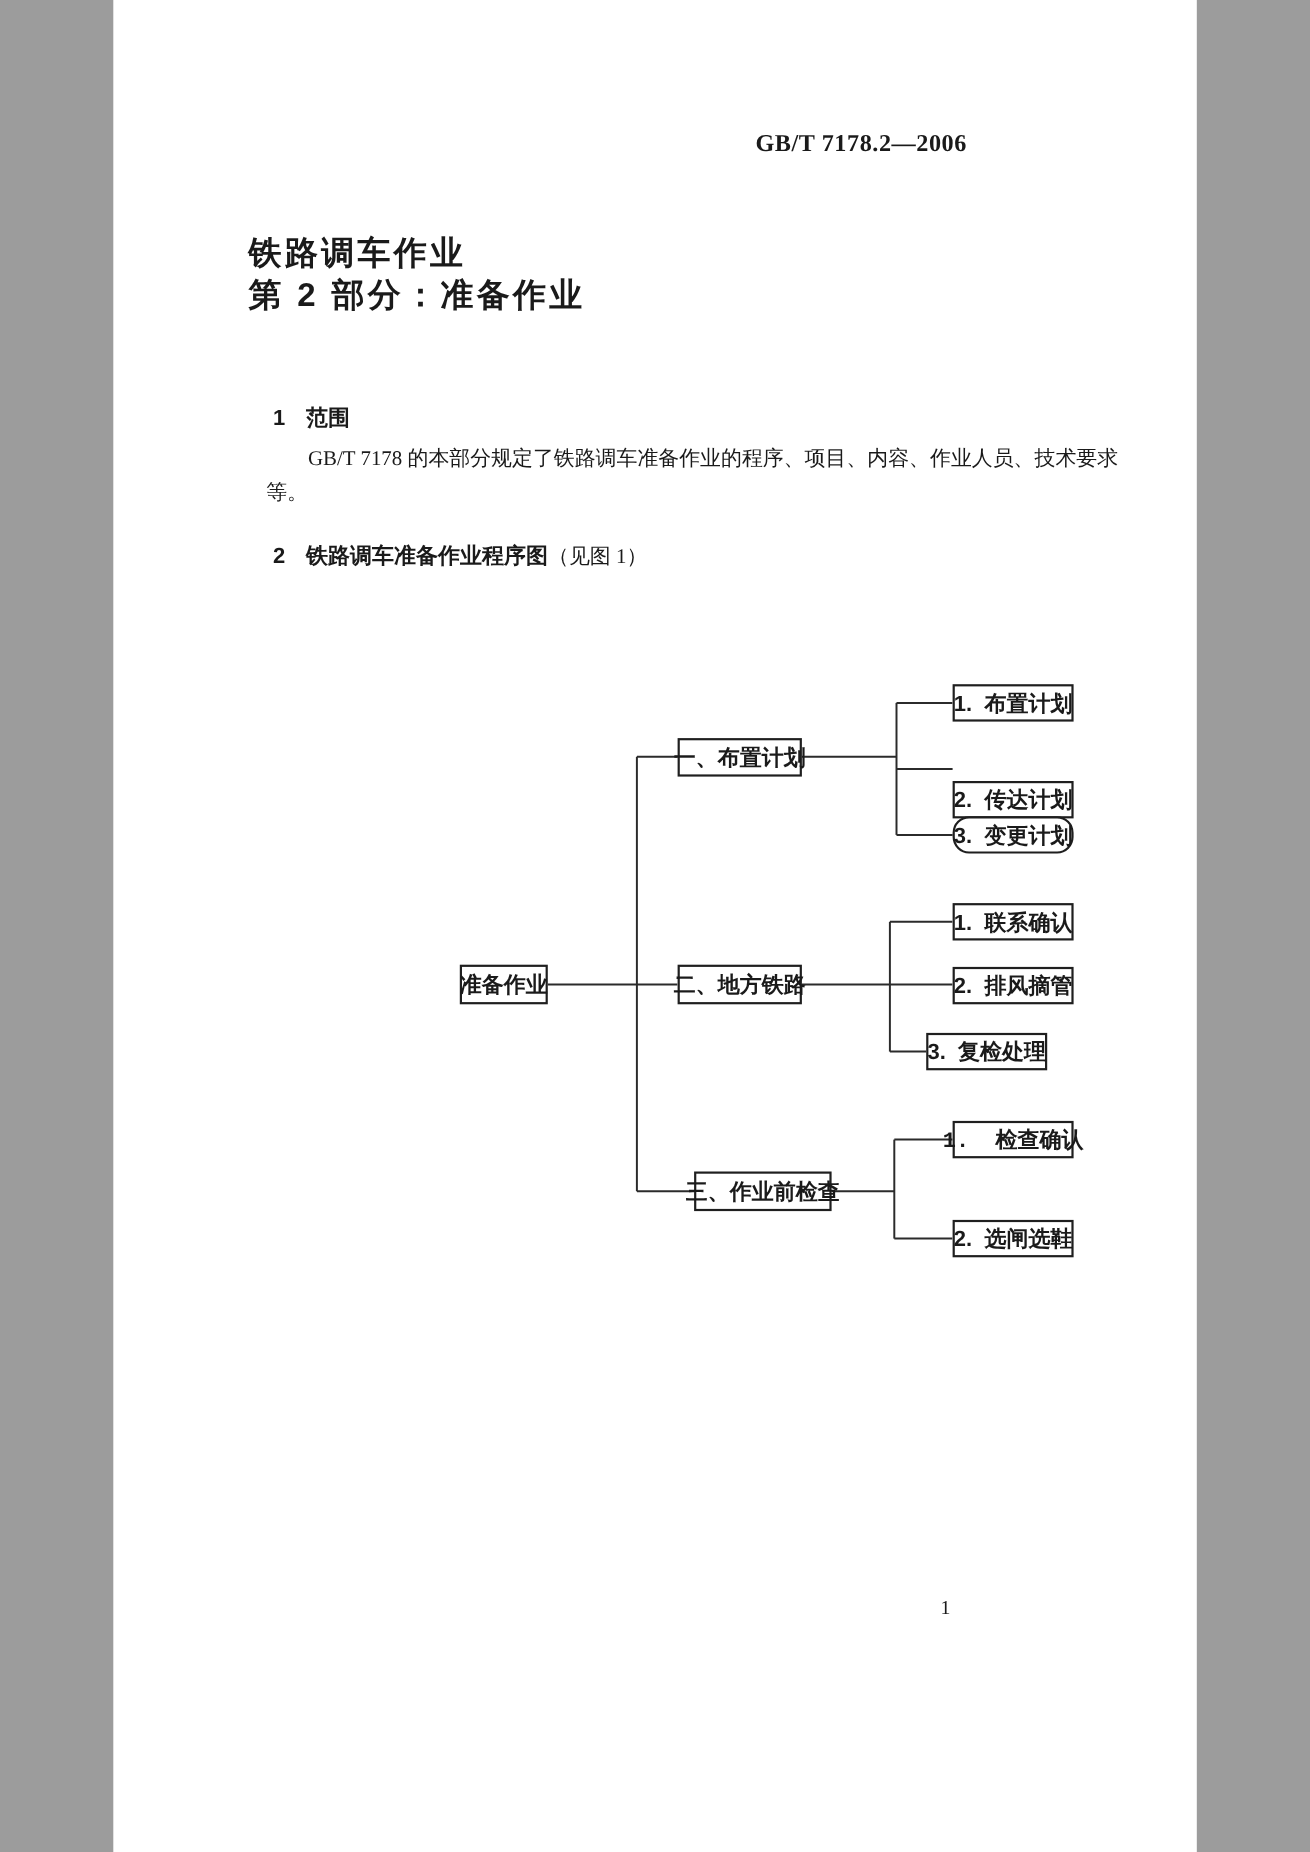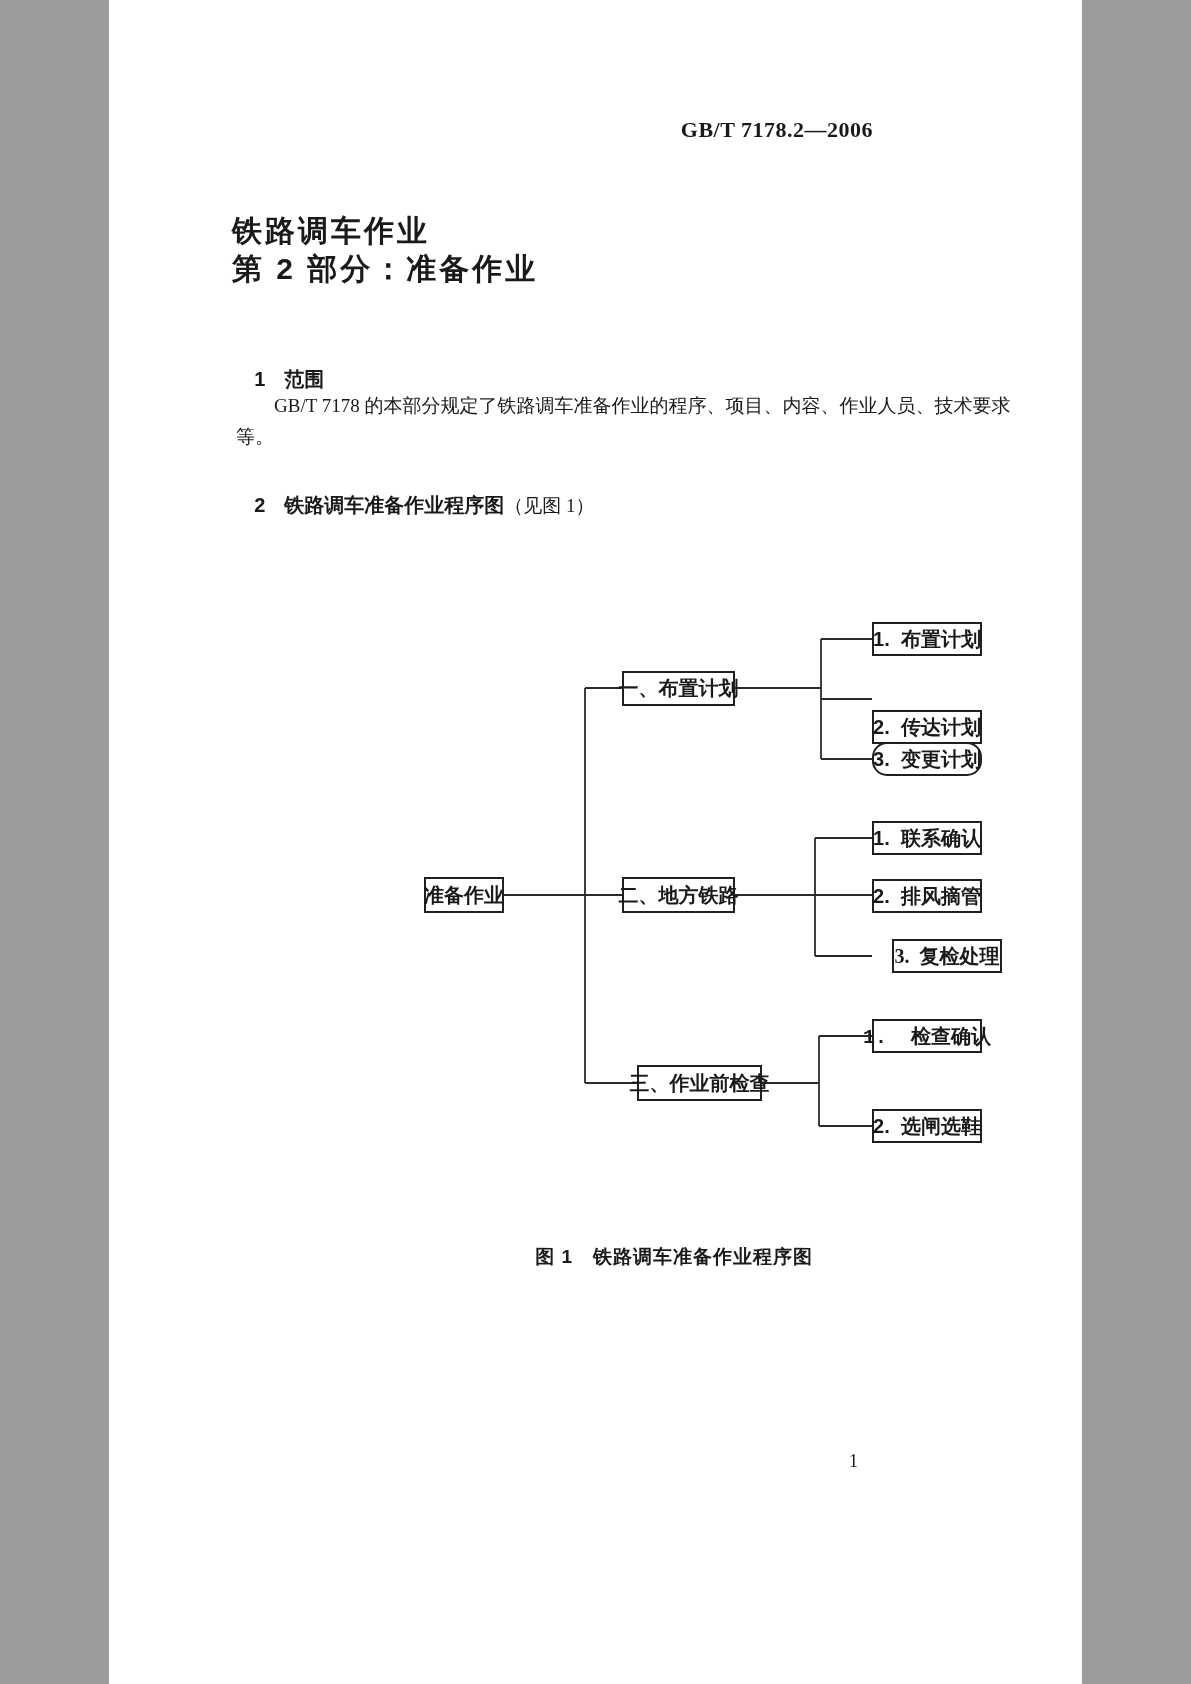--- a/index.html
+++ b/index.html
@@ -4,20 +4,21 @@
 <style>
   html,body{margin:0;padding:0;background:#9c9c9c;}
   .page{
     position:relative;
     width:973px;height:1684px;
     margin:0 auto;
     background:#ffffff;
     overflow:hidden;
     font-family:"Liberation Serif","DejaVu Serif",serif;
     color:#1a1a1a;
+    padding-left:12px;
   }
   .doc-code{
     position:absolute;top:117px;right:209px;
     font-family:"Liberation Serif","DejaVu Serif",serif;
     font-weight:bold;font-size:22px;letter-spacing:0.5px;
   }
   .title-block{
     position:absolute;left:123px;top:212px;width:859px;
     font-family:"Liberation Sans","DejaVu Sans",sans-serif;
     font-weight:bold;font-size:30px;line-height:38px;letter-spacing:3px;
@@ -29,21 +30,21 @@
   }
   .sec-heading .sec-num{display:inline-block;min-width:30px;font-family:"Liberation Sans","DejaVu Sans",sans-serif;}
   .sec-heading .sec-suffix{
     font-family:"Liberation Serif","DejaVu Serif",serif;
     font-weight:normal;font-size:19px;
   }
   .body-text{
     position:absolute;left:123px;top:386px;width:820px;
     font-size:19px;line-height:31px;
   }
-  .body-text p{margin:4px;text-indent:2em;}
+  .body-text p{margin:16px;text-indent:2em;}
   
   .flow-lines{position:absolute;left:0;top:0;width:1191px;height:1684px;pointer-events:none;}
   .fbox{
     position:absolute;
     display:flex;align-items:center;justify-content:center;
     border:2px solid #1f1f1f;background:#fff;
     font-family:"Liberation Sans","DejaVu Sans",sans-serif;
     font-weight:bold;font-size:20px;white-space:pre;
     box-sizing:border-box;
   }
@@ -114,24 +115,21 @@
   <div class="fbox" style="left:513px;top:671px;width:113px;height:35px;">一、布置计划</div>
   <div class="fbox" style="left:513px;top:877px;width:113px;height:36px;">二、地方铁路</div>
   <div class="fbox" style="left:528px;top:1065px;width:125px;height:36px;">三、作业前检查</div>
 
   <div class="fbox" style="left:763px;top:622px;width:110px;height:34px;">1.  布置计划</div>
   <div class="fbox" style="left:763px;top:682px;width:110px;height:34px;margin-top:28px;">2.  传达计划</div>
   <div class="fbox" style="left:763px;top:742px;width:110px;height:34px;border-radius:15px;">3.  变更计划</div>
 
   <div class="fbox" style="left:763px;top:821px;width:110px;height:34px;">1.  联系确认</div>
   <div class="fbox" style="left:763px;top:879px;width:110px;height:34px;">2.  排风摘管</div>
-  <div class="fbox" style="left:783px;top:939px;width:110px;height:34px;font-family:Liberation Serif, serif;">3.  复检处理</div>
+  <div class="fbox" style="left:739px;top:939px;width:110px;height:34px;">3.  复检处理</div>
 
   <div class="fbox" style="left:763px;top:1019px;width:110px;height:34px;font-family:Liberation Mono, monospace;">1.  检查确认</div>
   <div class="fbox" style="left:763px;top:1109px;width:110px;height:34px;">2.  选闸选鞋</div>
 
-  <div class="fig-caption">
-    <span>图 1</span><span>　</span><span>铁路调车准备作业程序图</span>
-  </div>
 
   <div class="page-num">1</div>
 
 </div>
 
 </body></html>

